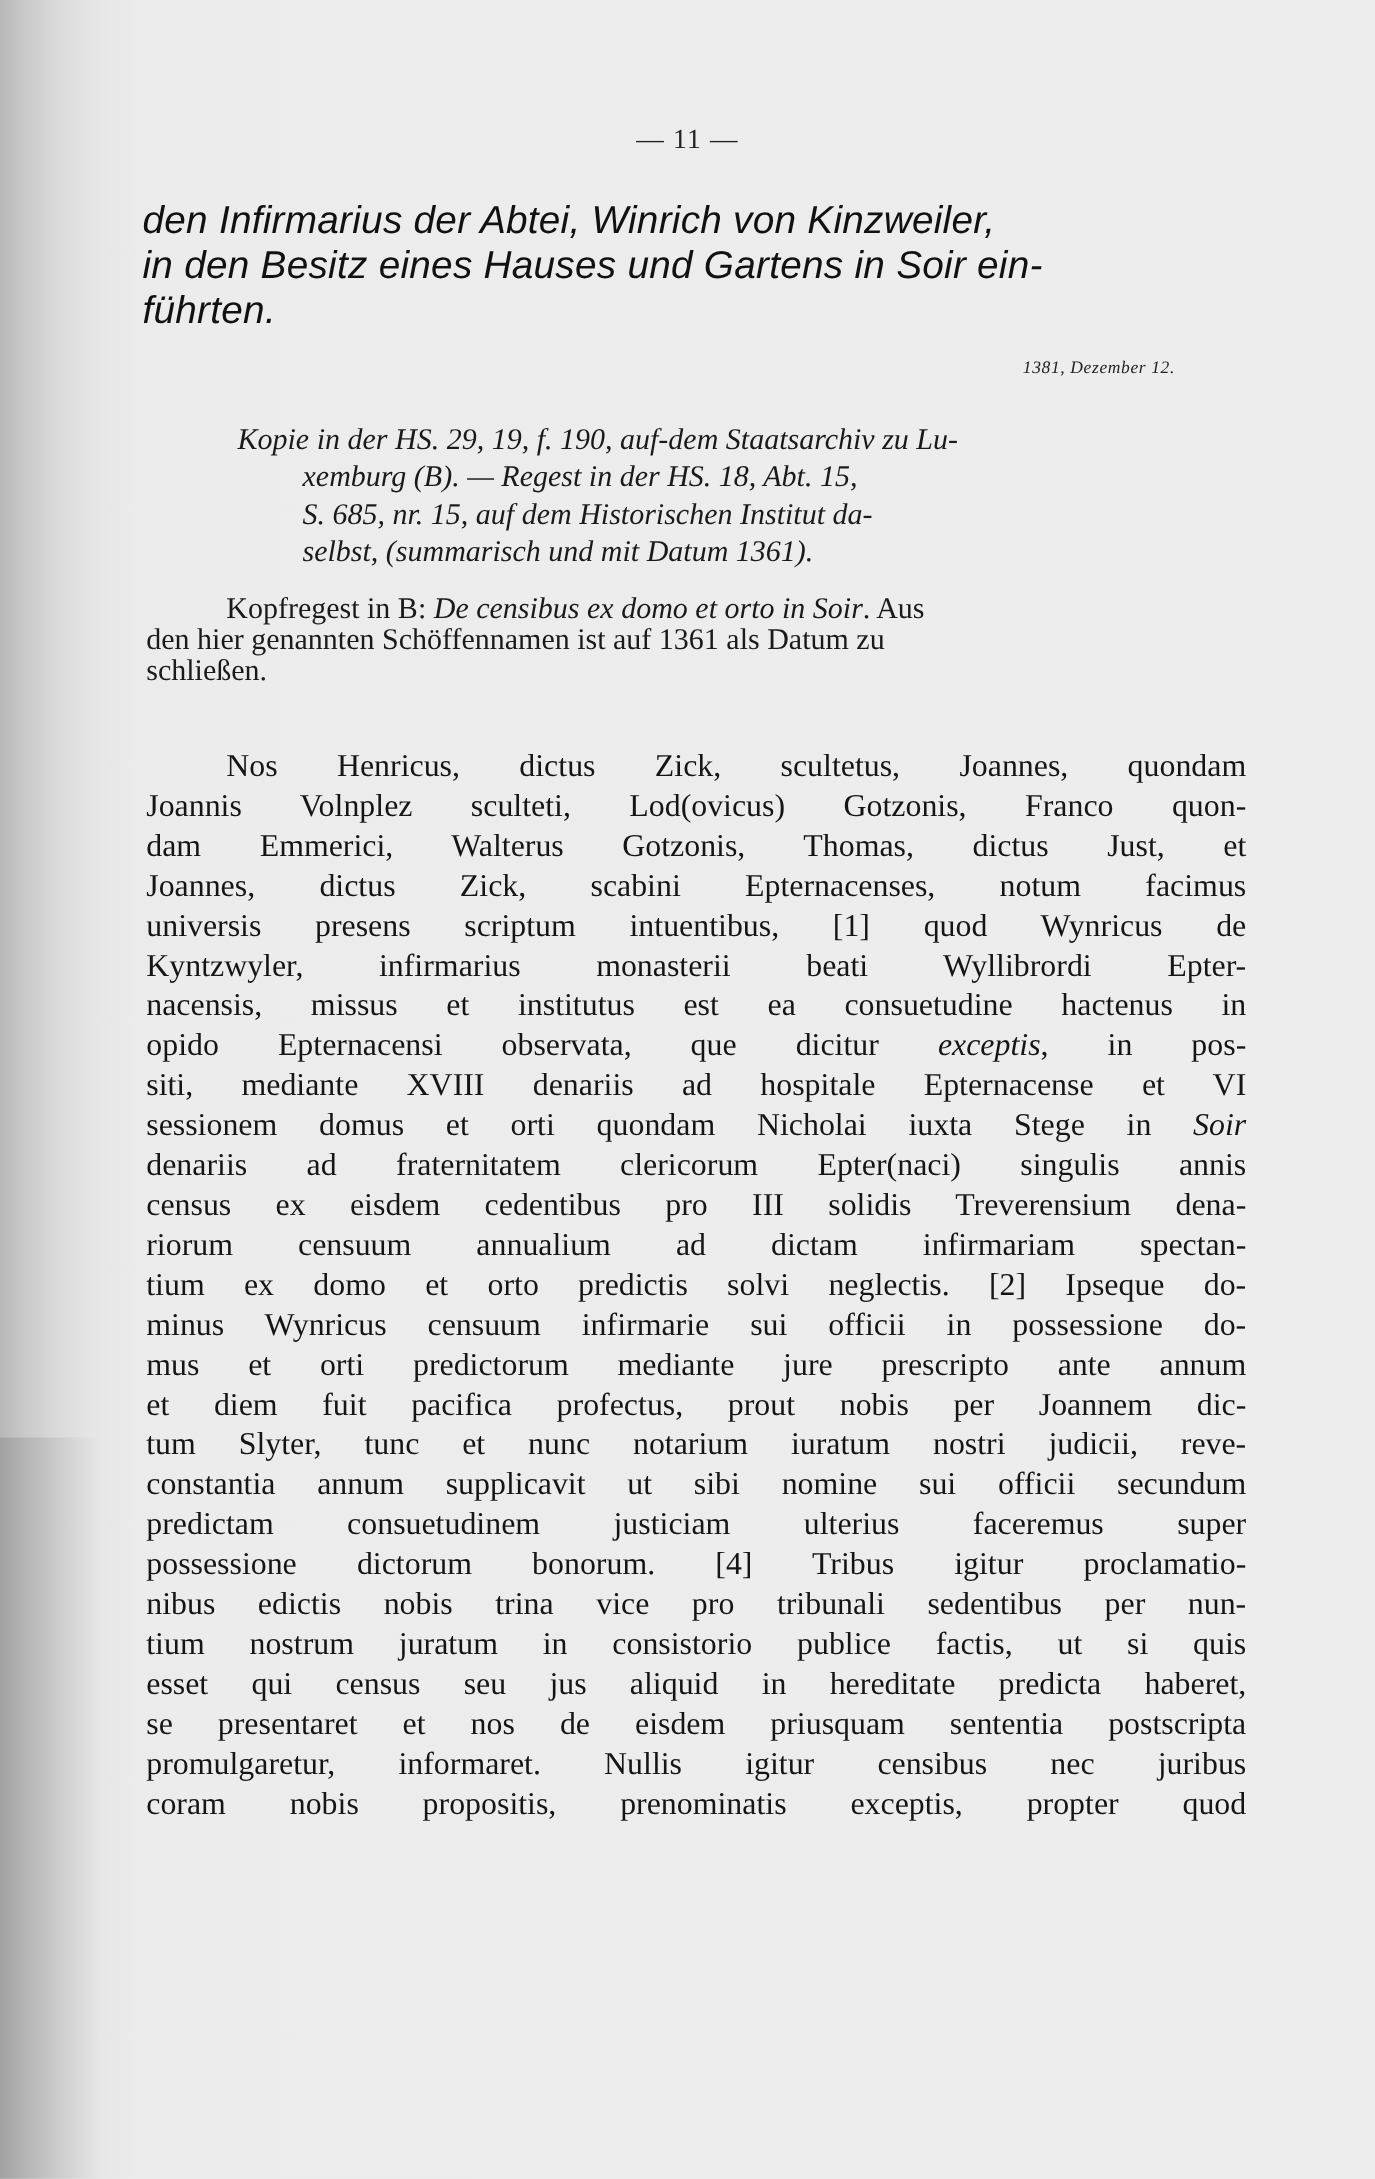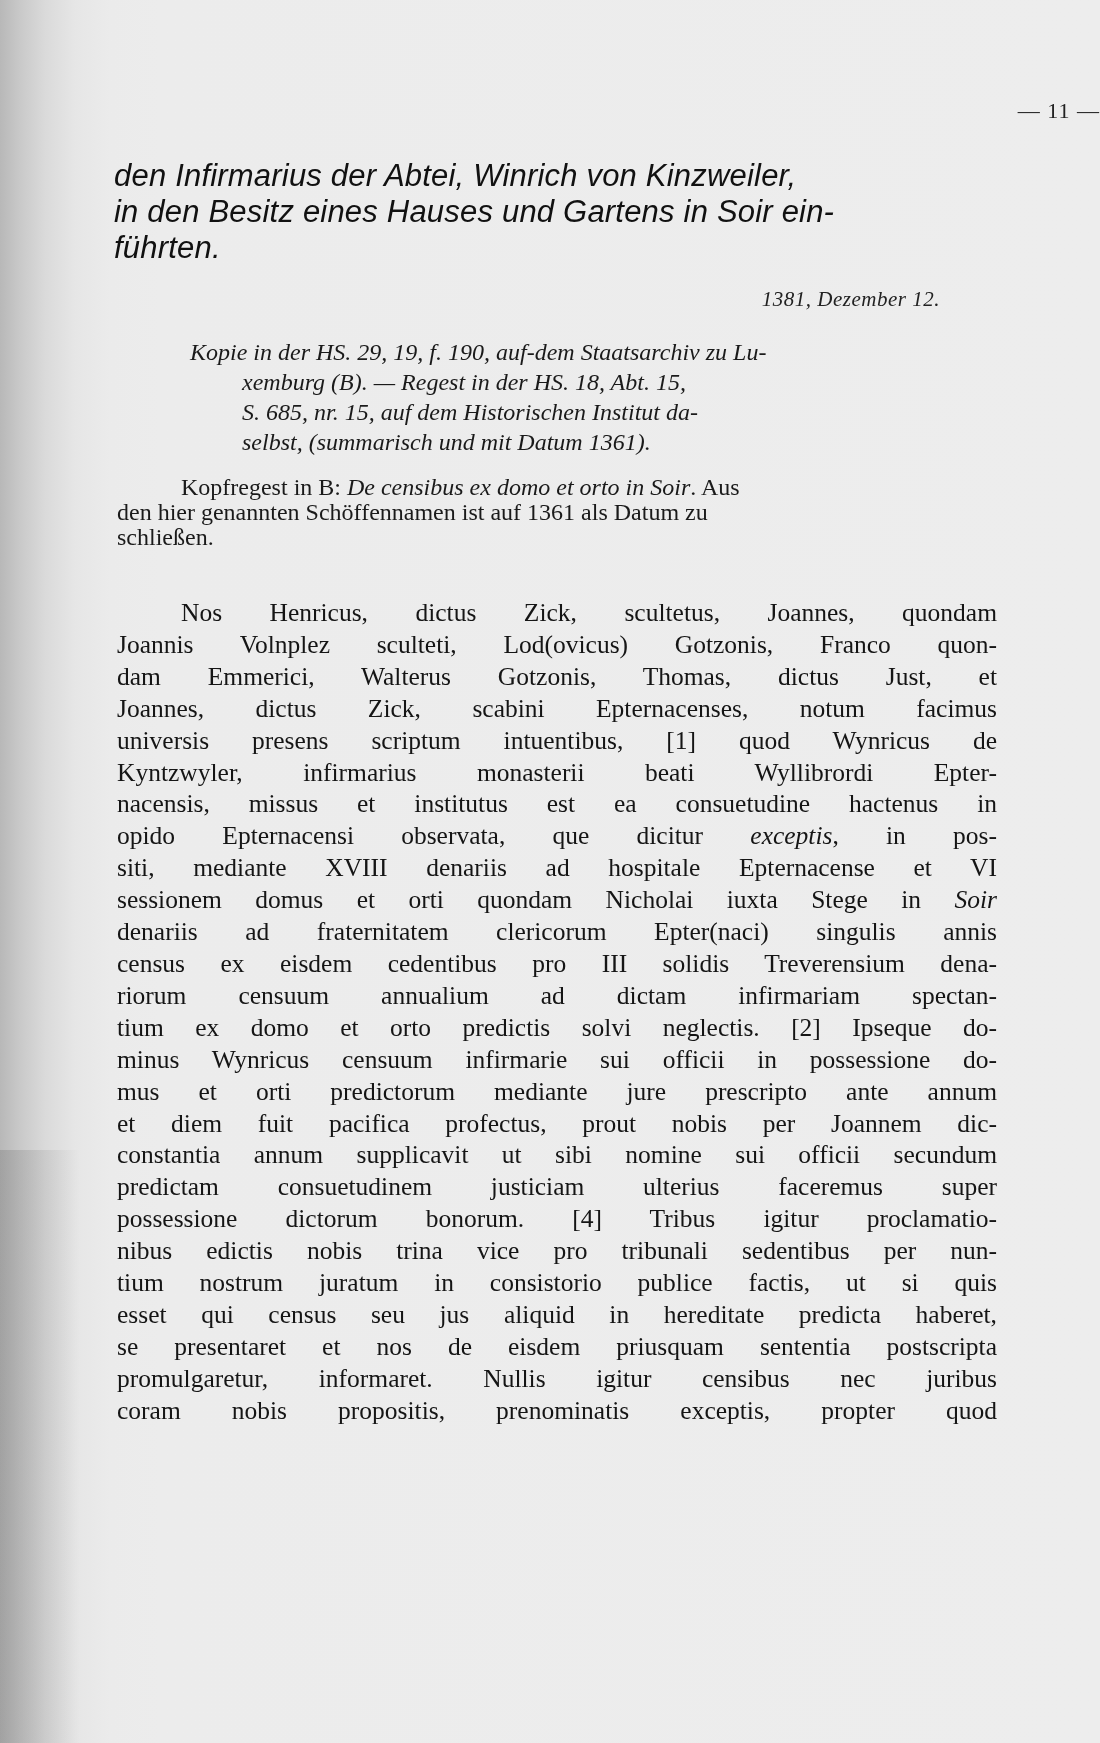--- a/index.html
+++ b/index.html
@@ -23,21 +23,21 @@
     .gutter-shade {
       position: absolute;
       left: 0; top: 1150px;
       width: 80px; height: 593px;
       background: linear-gradient(to right, rgba(120,120,120,0.35), rgba(200,200,200,0) );
     }
     .page-number {
       position: absolute;
       top: 98px;
       left: 0; width: 1100px;
-      text-align: right;
+      text-align: center;
       font-family: "Liberation Serif", serif;
       font-size: 22px;
       color: #222;
       letter-spacing: 1px;
     }
     .heading {
       position: absolute;
       left: 114px;
       top: 158px;
       width: 880px;
@@ -48,21 +48,21 @@
       color: #111;
       letter-spacing: 0.2px;
     }
     .heading .line { display: block; white-space: nowrap; }
     .date {
       position: absolute;
       right: 160px;
       top: 287px;
       font-family: "Liberation Serif", serif;
       font-style: italic;
-      font-size: 21px;
+      font-size: 14px;
       color: #222;
       letter-spacing: 0.5px;
     }
     .source {
       position: absolute;
       left: 190px;
       top: 337px;
       width: 800px;
       font-family: "Liberation Serif", serif;
       font-style: italic;
@@ -144,20 +144,21 @@
     <span class="line"><span>opido Epternacensi observata, que dicitur </span><em>exceptis</em><span>, in pos-</span></span>
     <span class="line">siti, mediante XVIII denariis ad hospitale Epternacense et VI</span>
     <span class="line"><span>sessionem domus et orti quondam Nicholai iuxta Stege in </span><em>Soir</em></span>
     <span class="line">denariis ad fraternitatem clericorum Epter(naci) singulis annis</span>
     <span class="line">census ex eisdem cedentibus pro III solidis Treverensium dena-</span>
     <span class="line">riorum censuum annualium ad dictam infirmariam spectan-</span>
     <span class="line">tium ex domo et orto predictis solvi neglectis. [2] Ipseque do-</span>
     <span class="line">minus Wynricus censuum infirmarie sui officii in possessione do-</span>
     <span class="line">mus et orti predictorum mediante jure prescripto ante annum</span>
     <span class="line">et diem fuit pacifica profectus, prout nobis per Joannem dic-</span>
+    <span class="line">tum Slyter, tunc et nunc notarium iuratum nostri judicii, reve-</span>
     <span class="line">constantia annum supplicavit ut sibi nomine sui officii secundum</span>
     <span class="line">predictam consuetudinem justiciam ulterius faceremus super</span>
     <span class="line">possessione dictorum bonorum. [4] Tribus igitur proclamatio-</span>
     <span class="line">nibus edictis nobis trina vice pro tribunali sedentibus per nun-</span>
     <span class="line">tium nostrum juratum in consistorio publice factis, ut si quis</span>
     <span class="line">esset qui census seu jus aliquid in hereditate predicta haberet,</span>
     <span class="line">se presentaret et nos de eisdem priusquam sententia postscripta</span>
     <span class="line">promulgaretur, informaret. Nullis igitur censibus nec juribus</span>
     <span class="line last">coram nobis propositis, prenominatis exceptis, propter quod</span>
   </div>

